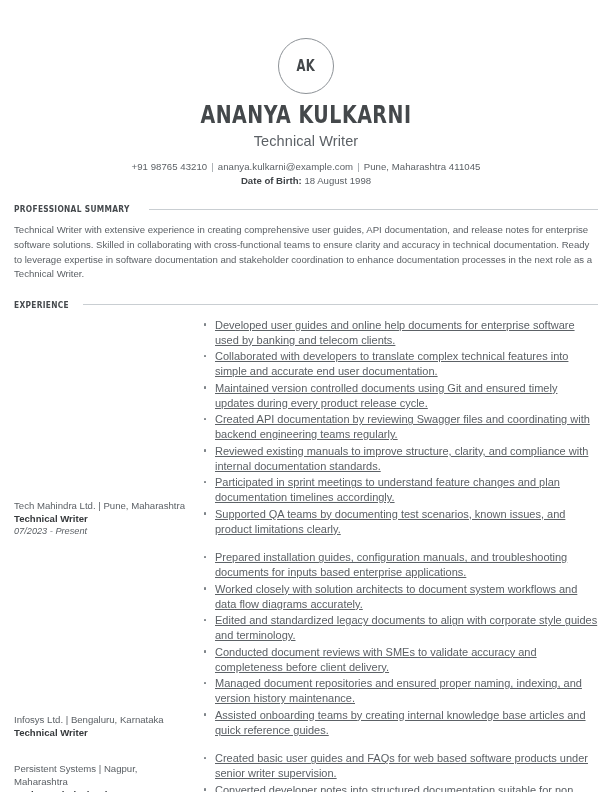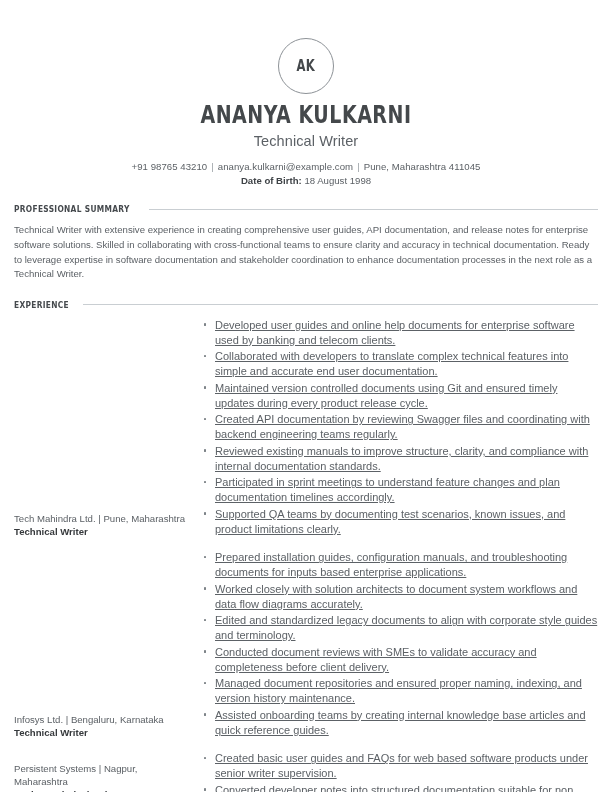--- a/index.html
+++ b/index.html
@@ -217,20 +217,21 @@
     <div class="section-head">
       <div class="section-title">EXPERIENCE</div>
       <div class="section-rule"></div>
     </div>
 
     <div class="exp-list" id="experience-list">
         <div class="exp-item">
           <div class="exp-left">
             <div class="exp-company">Tech Mahindra Ltd. | Pune, Maharashtra</div>
             <div class="exp-role">Technical Writer</div>
+            <div class="exp-dates">07/2023 - Present</div>
           </div>
           <div class="exp-right">
             <ul class="bullets">
               <li>Developed user guides and online help documents for enterprise software used by banking and telecom clients.</li>
               <li>Collaborated with developers to translate complex technical features into simple and accurate end user documentation.</li>
               <li>Maintained version controlled documents using Git and ensured timely updates during every product release cycle.</li>
               <li>Created API documentation by reviewing Swagger files and coordinating with backend engineering teams regularly.</li>
               <li>Reviewed existing manuals to improve structure, clarity, and compliance with internal documentation standards.</li>
               <li>Participated in sprint meetings to understand feature changes and plan documentation timelines accordingly.</li>
               <li>Supported QA teams by documenting test scenarios, known issues, and product limitations clearly.</li>

